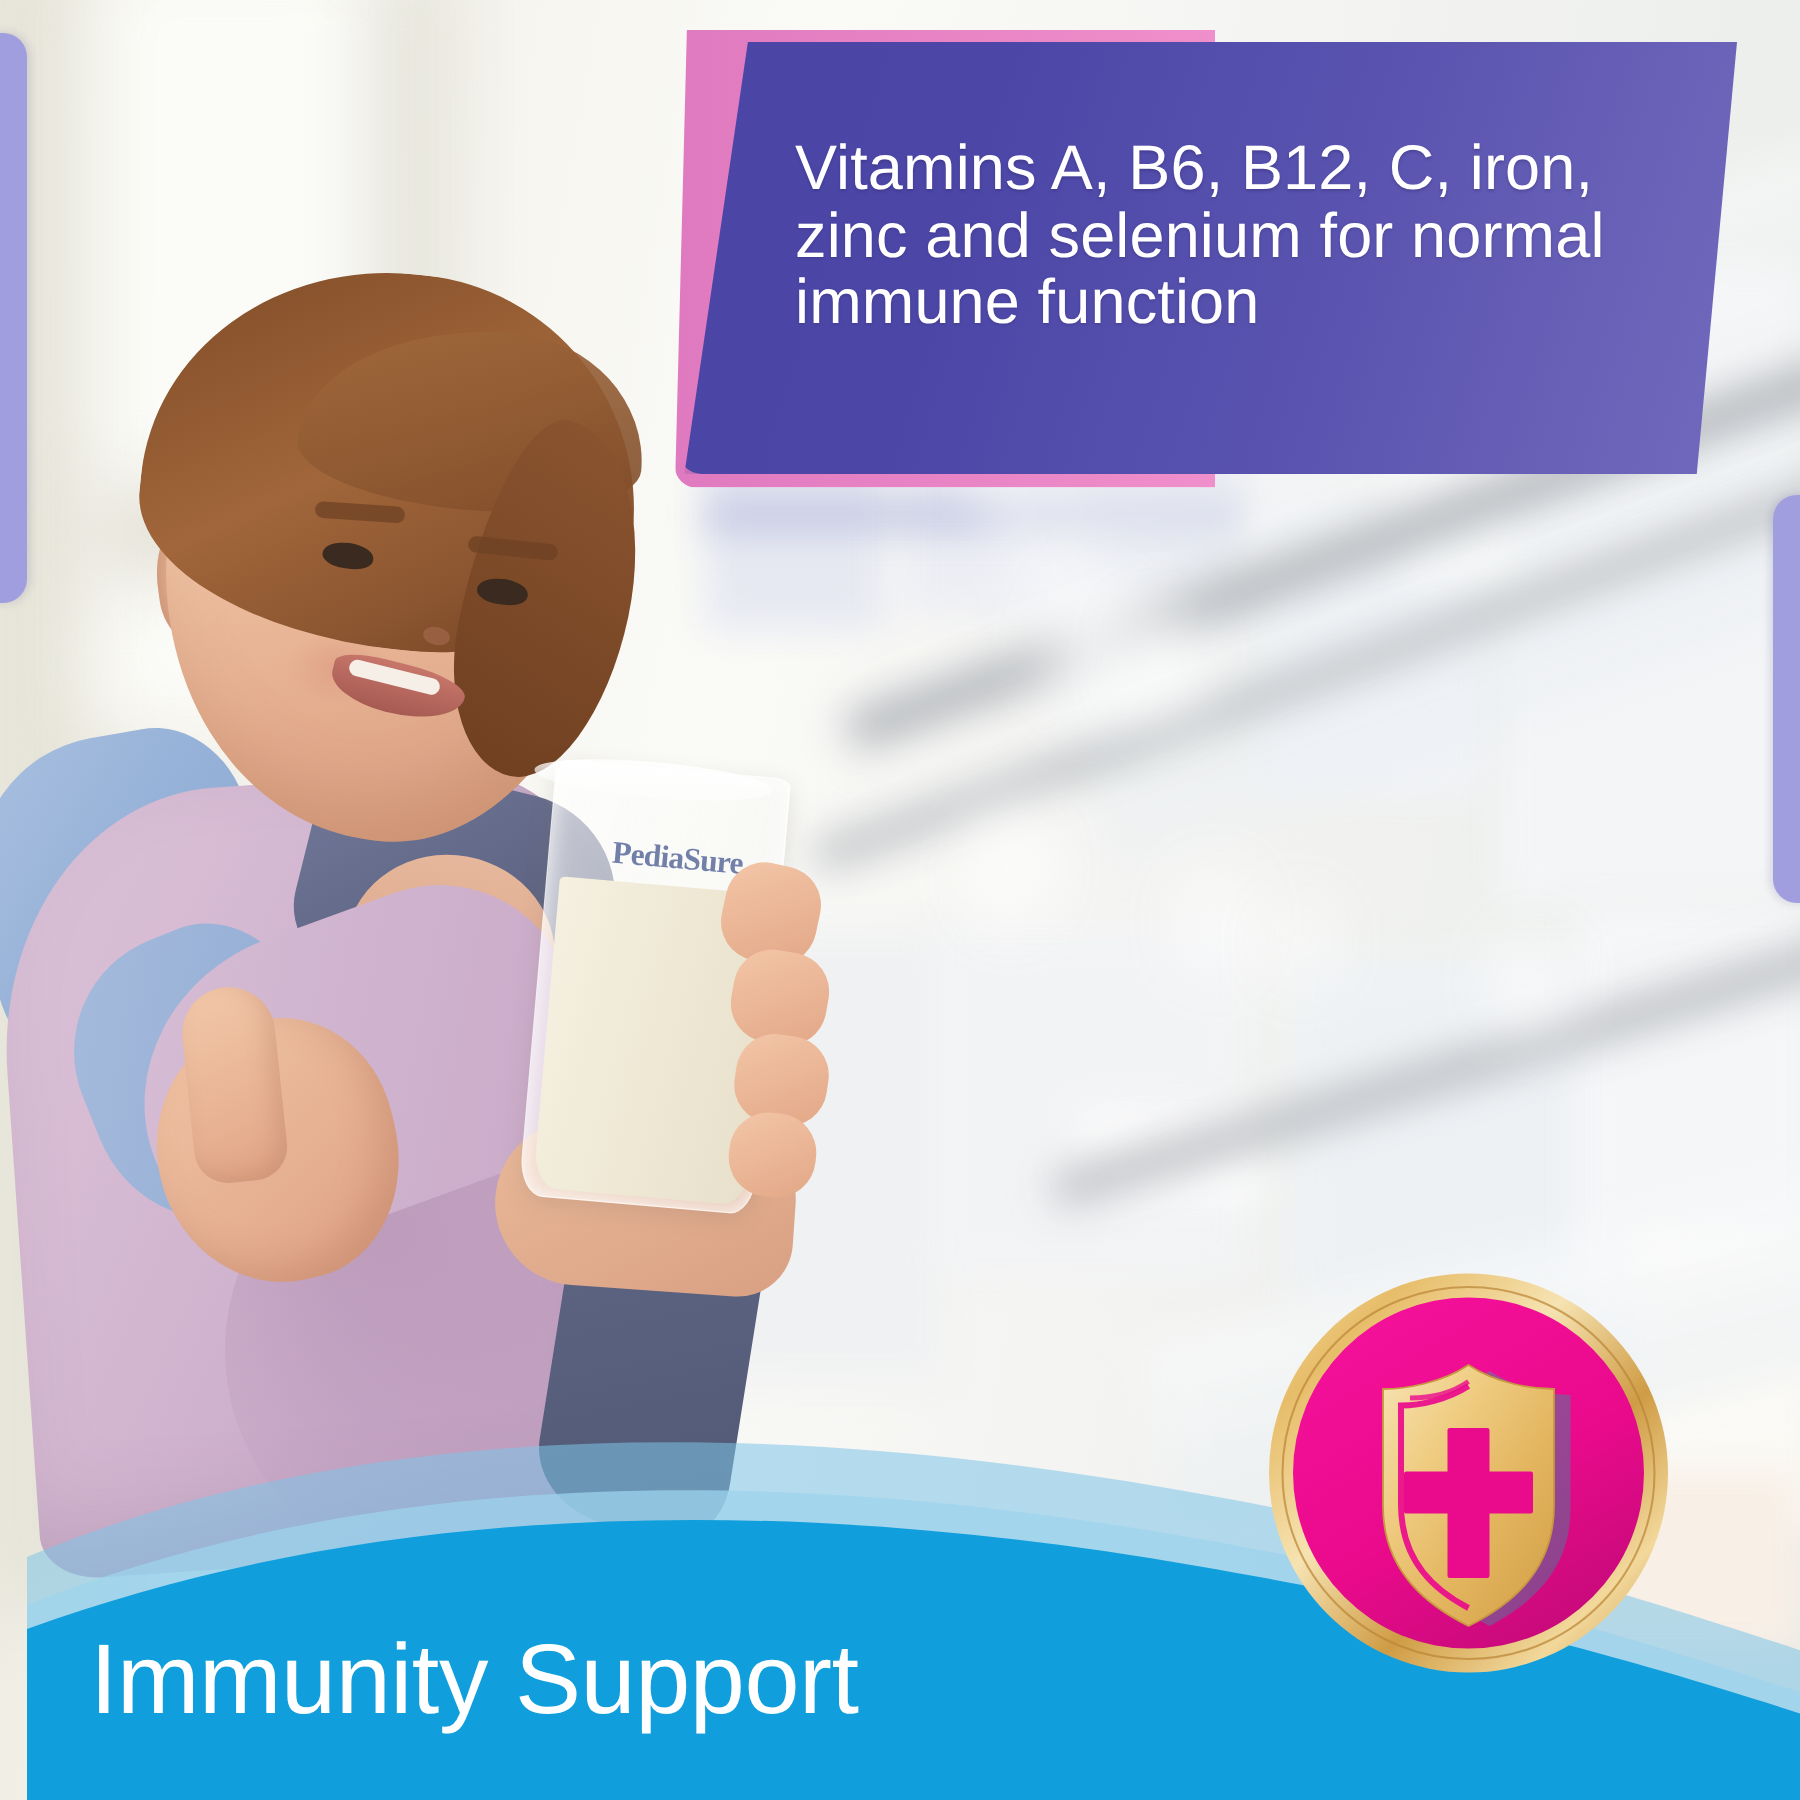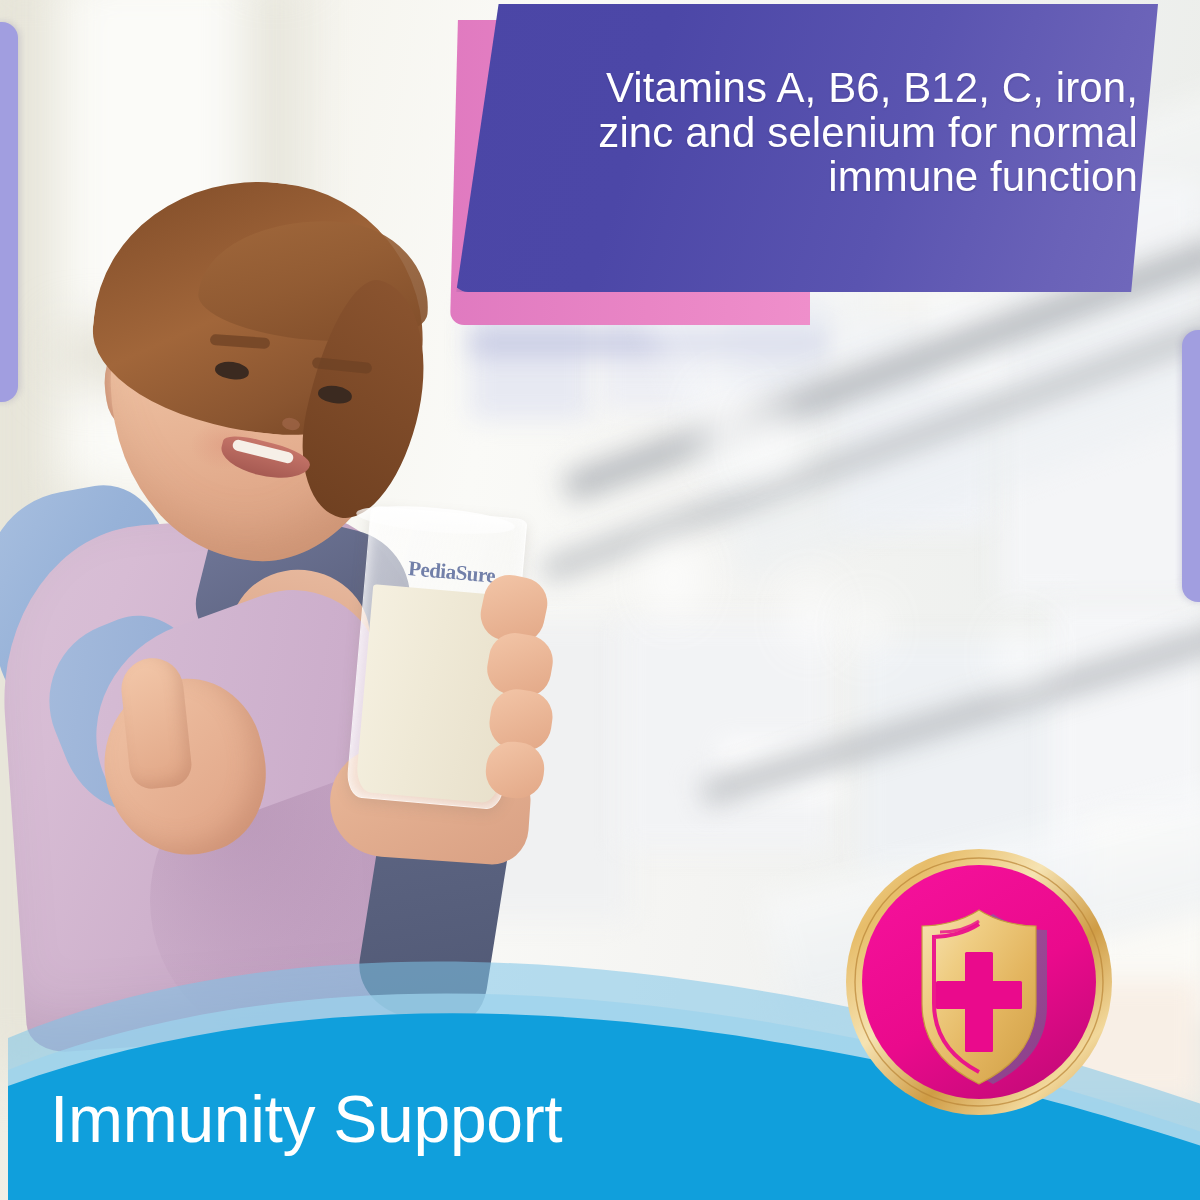--- a/index.html
+++ b/index.html
@@ -246,39 +246,38 @@
   }
 
   
   .pink-strip{
     position:absolute;left:450px;top:20px;width:360px;height:305px;
     background:linear-gradient(90deg,#e07ac0 0%,#e985c5 55%,#ef8fcb 100%);
     clip-path:polygon(2.2% 0%, 100% 0%, 100% 100%, 0% 100%);
     border-radius:0 0 0 14px;
   }
   .purple-banner{
-    position:absolute;left:452px;top:4px;width:706px;height:288px;
+    position:absolute;left:452px;top:28px;width:706px;height:288px;
     background:linear-gradient(107deg,#4b46a6 0%,#4c47a7 28%,#5a54b0 62%,#6a62b8 86%,#7169bc 100%);
     clip-path:polygon(6.6% 0%, 100% 0%, 96.2% 100%, 0.6% 100%);
     border-radius:0 0 0 16px;
     box-shadow:0 6px 16px rgba(60,50,120,.25);
-    text-align:right;
   }
   .banner-text{
     position:absolute;left:78px;top:62px;width:608px;
     color:#ffffff;
     font-size:42px;
     line-height:1.06;
     font-weight:400;
     letter-spacing:.1px;
     text-shadow:0 1px 2px rgba(40,30,90,.30);
   }
 
   
-  .wave-wrap{position:absolute;left:8px;bottom:0;width:980px;height:280px;text-align:center;}
+  .wave-wrap{position:absolute;left:18px;bottom:0;width:980px;height:280px;text-align:center;}
   .wave-wrap svg{display:block;width:1200px;height:280px;}
 
   .immunity{
     position:absolute;left:42px;bottom:48px;
     color:#ffffff;
     font-size:66px;
     font-weight:400;
     letter-spacing:-.3px;
     line-height:1;
     white-space:nowrap;

